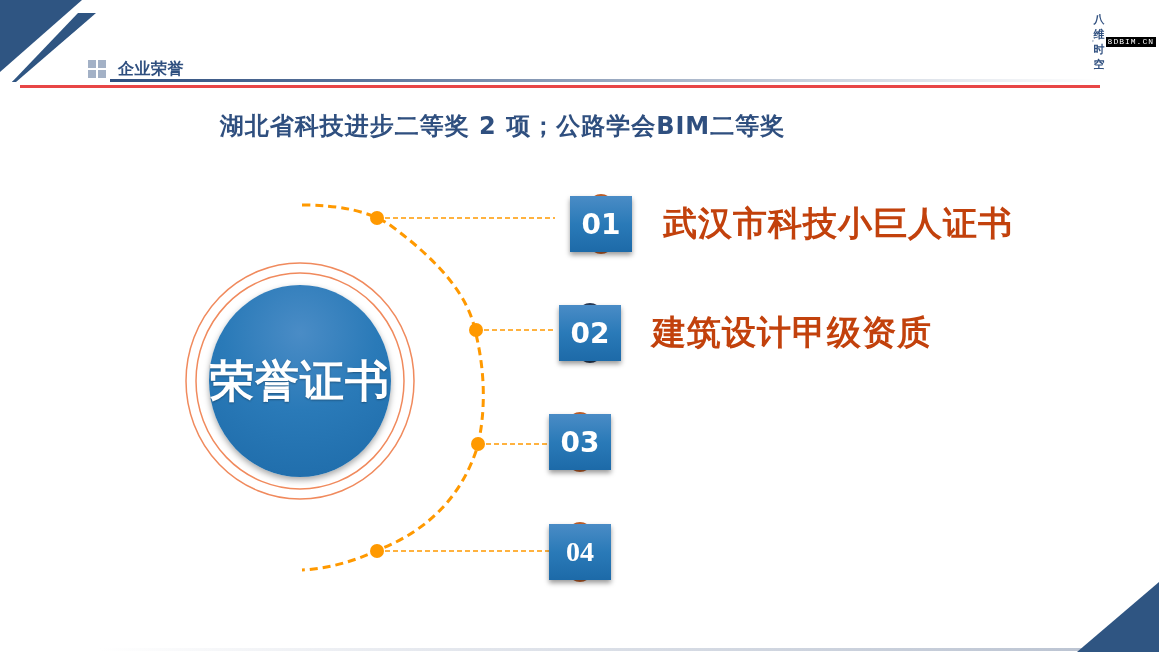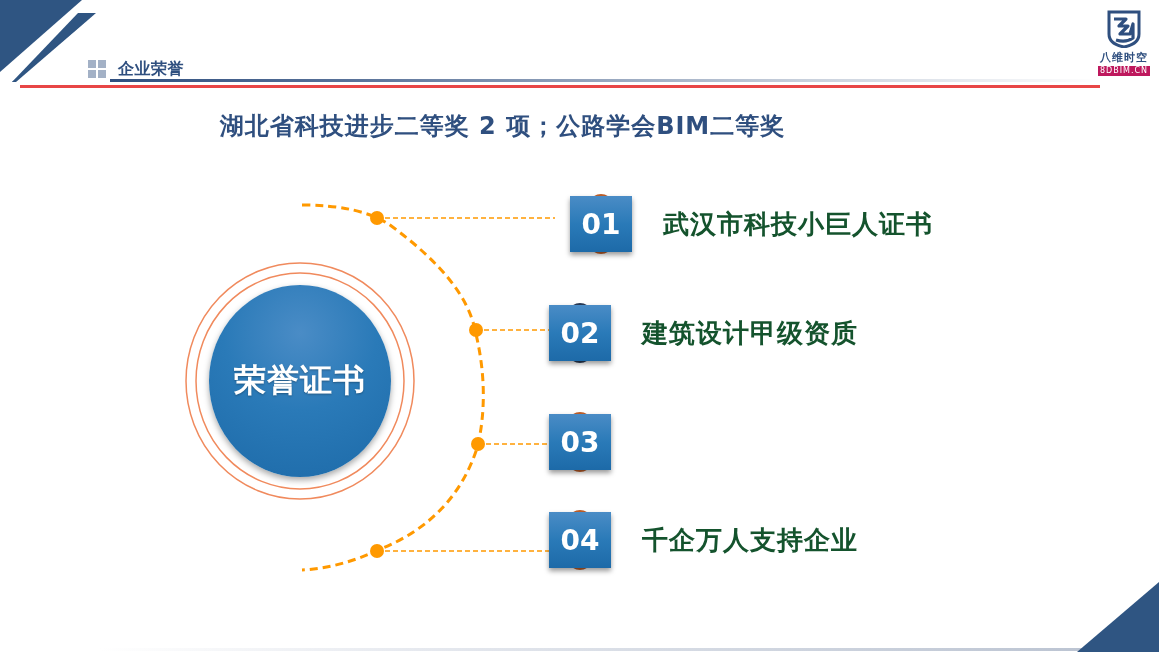--- a/index.html
+++ b/index.html
@@ -11,43 +11,43 @@
 
   .section-header { position: absolute; left: 88px; top: 56px; height: 26px; display: flex; align-items: center; }
   .grid-icon { width: 18px; height: 18px; display: grid; grid-template-columns: 8px 8px; grid-gap: 2px; margin-right: 12px; margin-bottom: 1px; }
   .grid-icon span { background: #a3b1c6; display: block; width: 8px; height: 8px; }
   .section-title { font-size: 16px; font-weight: bold; color: #2f4f7f; letter-spacing: 0.5px; line-height: 20px; }
 
   .header-line-blue { position: absolute; left: 110px; top: 79px; width: 990px; height: 3px;
     background: linear-gradient(90deg, #2f4f7f 0%, #5a739a 25%, #c8d0dc 70%, #ffffff 100%); }
   .header-line-red { position: absolute; left: 20px; top: 85px; width: 1080px; height: 3px; background: #e84646; }
 
-  .logo { position: absolute; left: 1092px; top: 10px; width: 64px; display: flex; flex-direction: column; align-items: center; }
+  .logo { position: absolute; left: 1092px; top: 10px; width: 64px; display: flex; align-items: center; font-family: Liberation Mono, monospace; }
   .logo-text-cn { font-size: 11px; color: #2f4f7f; letter-spacing: 1px; margin-top: 2px; font-weight: bold; }
-  .logo-text-en { font-size: 8px; color: #ffffff; background: #be185d; padding: 0 2px; letter-spacing: 1px; margin-top: 1px; line-height: 10px; }
+  .logo-text-en { font-size: 8px; color: #ffffff; background: #000000; padding: 0 2px; letter-spacing: 1px; margin-top: 1px; line-height: 10px; }
 
   .headline { position: absolute; left: 0; top: 110px; width: 1005px; text-align: center;
     font-size: 24px; font-weight: bold; color: #2f4f7f; letter-spacing: 1px; }
 
   .diagram { position: absolute; left: 0; top: 0; width: 1159px; height: 652px; pointer-events: none; }
 
   .center-circle { position: absolute; left: 209px; top: 285px; width: 182px; height: 192px; border-radius: 50%;
     background: radial-gradient(circle at 50% 25%, #4a8cc6 0%, #2a7ab8 45%, #1d6aa8 100%);
     box-shadow: 0 3px 6px rgba(0,0,0,0.35);
     display: flex; align-items: center; justify-content: center; }
-  .center-label { color: #ffffff; font-size: 32px; font-weight: bold; letter-spacing: 1px; text-shadow: 0 1px 2px rgba(0,0,0,0.3); }
+  .center-label { color: #ffffff; font-size: 44px; font-weight: bold; letter-spacing: 1px; text-shadow: 0 1px 2px rgba(0,0,0,0.3); }
 
   .item { position: absolute; left: 549px; display: flex; align-items: center; }
   .item-badge-wrap { position: relative; width: 62px; height: 56px; }
   .item-badge-bg { position: absolute; left: 12px; top: -2px; width: 38px; height: 60px; border-radius: 50%; background: #c0602a; }
   .item-badge { position: absolute; left: 0; top: 0; width: 62px; height: 56px;
     background: linear-gradient(180deg, #4a8cc6 0%, #2a7ab8 50%, #1d6aa8 100%);
     box-shadow: 0 3px 5px rgba(0,0,0,0.4);
     color: #ffffff; font-size: 28px; font-weight: bold; display: flex; align-items: center; justify-content: center; }
-  .item-label { margin-left: 31px; font-size: 26px; font-weight: bold; color: #14532d; letter-spacing: 1px; white-space: nowrap; }
+  .item-label { margin-left: 31px; font-size: 34px; font-weight: bold; color: #c2410c; letter-spacing: 1px; white-space: nowrap; }
 
   .bottom-line { position: absolute; left: 100px; top: 648px; width: 1059px; height: 3px;
     background: linear-gradient(90deg, #ffffff 0%, #e6e9ef 30%, #b7c0cf 100%); }
 </style>
 </head>
 <body>
 
 <svg class="corner-tl" width="110" height="90" viewBox="0 0 110 90">
   <polygon points="0,0 82,0 0,72" fill="#2f5582"></polygon>
   <polygon points="78,13 96,13 16,82 12,82" fill="#2f5582"></polygon>
@@ -100,39 +100,38 @@
 </div>
 
 <div class="item" style="top:196px;padding-left:21px;">
   <div class="item-badge-wrap">
     <div class="item-badge-bg"></div>
     <div class="item-badge">01</div>
   </div>
   <div class="item-label">武汉市科技小巨人证书</div>
 </div>
 
-<div class="item" style="top:305px;">
+<div class="item" style="top:305px;margin-left:10px;">
   <div class="item-badge-wrap">
     <div class="item-badge-bg" style="background:#2a3c58;"></div>
     <div class="item-badge">02</div>
   </div>
   <div class="item-label">建筑设计甲级资质</div>
 </div>
 
 <div class="item" style="top:414px;flex-direction:column;">
   <div class="item-badge-wrap">
     <div class="item-badge-bg"></div>
     <div class="item-badge">03</div>
   </div>
 </div>
 
-<div class="item" style="top:512px;">
+<div class="item" style="top:524px;font-family:Liberation Serif, serif;">
   <div class="item-badge-wrap">
     <div class="item-badge-bg"></div>
     <div class="item-badge">04</div>
   </div>
-  <div class="item-label">千企万人支持企业</div>
 </div>
 
 <div class="bottom-line"></div>
 <svg class="corner-br" width="82" height="70" viewBox="0 0 82 70">
   <polygon points="82,0 82,70 0,70" fill="#2f5582"></polygon>
 </svg>
 
 </body></html>

